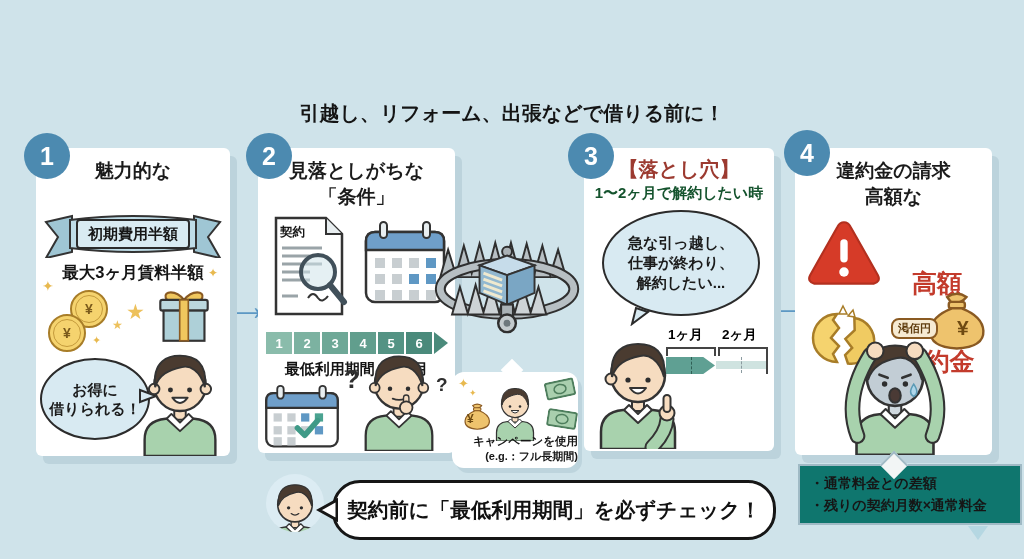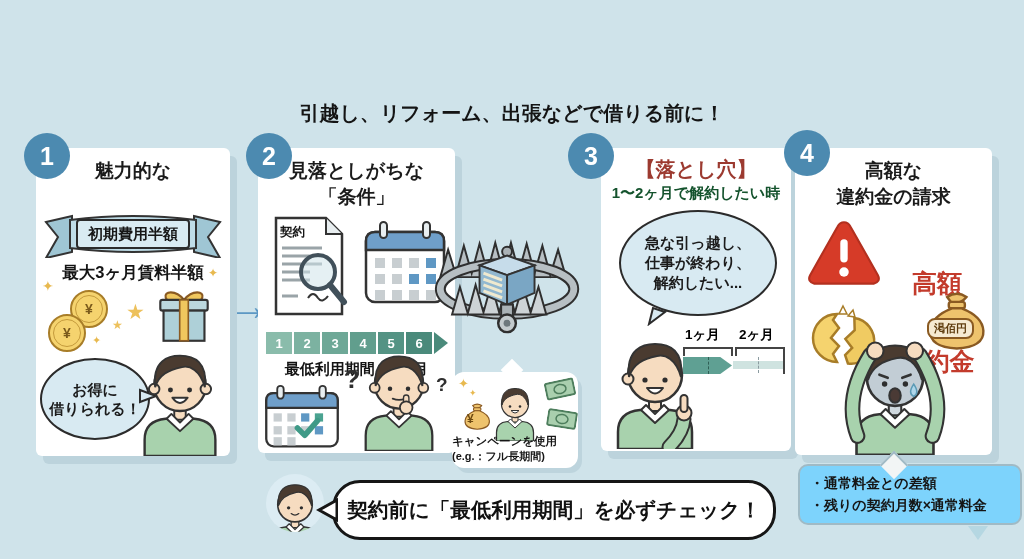--- a/index.html
+++ b/index.html
@@ -34,27 +34,27 @@
   .timeline .cell:nth-child(3){background:#6ea897;}
   .timeline .cell:nth-child(4){background:#619e8d;}
   .timeline .cell:nth-child(5){background:#549384;}
   .timeline .cell:nth-child(6){background:#4a8a7b;}
   .timeline .head{width:0;height:0;border-top:11px solid transparent;border-bottom:11px solid transparent;border-left:14px solid #4a8a7b;}
   .caption{font-size:15px;font-weight:800;color:#141414;text-align:center;}
   .qmark{font-weight:800;color:#2f2f2f;}
   .alert-word{font-size:25px;line-height:30px;font-weight:800;color:#c33b2c;text-align:center;margin-top:48px;}
   .bag-tag{background:#f6ead2;border:2px solid #8a5a22;border-radius:8px;padding:1px 5px;
            font-size:11px;font-weight:800;color:#5f3c0e;white-space:nowrap;}
-  .note-box{left:798px;top:464px;width:200px;background:#7dd3fc;border:2px solid #a0bac5;border-radius:10px;
+  .note-box{left:798px;top:464px;width:200px;background:#0f766e;border:2px solid #a0bac5;border-radius:0;
             padding:7px 10px;font-size:14px;line-height:1.55;font-weight:800;color:#161616;}
   .note-pointer{left:84px;top:-11px;width:18px;height:18px;background:#f2f5f5;border-left:2px solid #a0bac5;
             border-top:2px solid #a0bac5;transform:rotate(45deg);}
   .callout{left:452px;top:372px;width:126px;height:96px;background:#fff;border-radius:12px;box-shadow:4px 5px 0 #bdd4dd;}
   .callout-pointer{left:52px;top:-10px;width:16px;height:16px;background:#fff;transform:rotate(45deg);}
-  .callout-text{left:0;top:62px;width:100%;text-align:left;font-weight:800;color:#161616;}
+  .callout-text{left:0;top:62px;width:100%;text-align:right;font-weight:800;color:#161616;}
   .footer-bubble{left:332px;top:480px;width:438px;height:54px;background:#fff;border:3px solid #161616;border-radius:28px;
             display:flex;align-items:center;justify-content:center;font-size:20.5px;font-weight:800;color:#111;}
   .avatar{left:266px;top:474px;width:58px;height:58px;border-radius:50%;background:#dcecf3;overflow:hidden;}
   .person{display:block;}
   .bracket{height:7px;border:2px solid #444;border-bottom:none;}
   .deco-tri{left:968px;top:526px;width:0;height:0;border-left:10px solid transparent;border-right:10px solid transparent;border-top:14px solid #b5d7e2;}
 </style>
 </head>
 <body>
 
@@ -260,21 +260,21 @@
     <svg class="abs" style="right:1px;top:38px;transform:rotate(9deg);" width="30" height="18" viewBox="0 0 30 18">
       <rect x="1" y="1" width="28" height="16" rx="2" fill="#a9cfae" stroke="#4e7e5d" stroke-width="2"></rect>
       <ellipse cx="15" cy="9" rx="6" ry="4.5" fill="none" stroke="#4e7e5d" stroke-width="1.5"></ellipse>
     </svg>
     <div class="abs callout-text">
       <div style="font-size:11.5px;">キャンペーンを使用</div>
       <div style="font-size:11px;">(e.g.：フル長期間)</div>
     </div>
   </div>
 
-  <div class="abs panel" style="left:601px;width:190px;height:303px;">
+  <div class="abs panel" style="left:584px;width:190px;height:303px;">
     <div class="abs" style="left:0;top:8px;width:100%;text-align:center;font-size:20px;font-weight:800;color:#9c3a30;">【落とし穴】</div>
     <div class="abs" style="left:0;top:36px;width:100%;text-align:center;font-size:15px;font-weight:800;color:#14532d;">1〜2ヶ月で解約したい時</div>
     <div class="abs bubble" style="left:18px;top:62px;width:154px;height:102px;font-size:15px;line-height:1.35;">
       <div>急な引っ越し、</div>
       <div>仕事が終わり、</div>
       <div>解約したい...</div>
     </div>
     <svg class="abs" style="left:44px;top:158px;" width="22" height="20">
         <polygon points="4,18 8,2 20,6" fill="#d8eaf2" stroke="#2b2b2b" stroke-width="2"></polygon>
       </svg>
@@ -305,22 +305,22 @@
       <path d="M42 53 Q50 64 58 53 Z" fill="#fff" stroke="#333" stroke-width="2" stroke-linejoin="round"></path>
       <path d="M64 112 Q78 98 79 84" stroke="#333" stroke-width="15" fill="none" stroke-linecap="round"></path>
       <path d="M64 112 Q78 98 79 84" stroke="#a8d2ad" stroke-width="11" fill="none" stroke-linecap="round"></path>
       <circle cx="79" cy="78" r="7.5" fill="#f6dcc0" stroke="#333" stroke-width="2"></circle>
       <rect x="75.5" y="60" width="7" height="17" rx="3.5" fill="#f6dcc0" stroke="#333" stroke-width="2"></rect>
     </svg>
   </div>
 
   <div class="abs panel" style="left:795px;width:197px;height:307px;">
     <div class="abs step-title">
+      <div>違約金の請求</div>
       <div>高額な</div>
-      <div>違約金の請求</div>
     </div>
 
     <svg class="abs" style="left:10px;top:70px;" width="78" height="72" viewBox="0 0 72 68">
       <path d="M36 4 Q40 4 42 8 L68 54 Q71 60 64 62 L8 62 Q1 60 4 54 L30 8 Q32 4 36 4 Z" fill="#d63b28" stroke="#b3301f" stroke-width="2"></path>
       <rect x="32.5" y="20" width="7" height="22" rx="3.5" fill="#fff"></rect>
       <circle cx="36" cy="51" r="4.5" fill="#fff"></circle>
     </svg>
     <div class="abs" style="left:92px;top:72px;width:100px;">
       <div class="alert-word">高額</div>
       <div class="alert-word">違約金</div>
@@ -333,21 +333,21 @@
       <polygon points="50,8 52,15 45,14" fill="#fff" stroke="#a87d28" stroke-width="1.5"></polygon>
     </svg>
 
     <div class="abs" style="left:96px;top:142px;width:98px;height:86px;">
       <svg class="abs" style="left:24px;top:0;" width="74" height="64" viewBox="0 0 92 78">
         <path d="M40 8 Q52 0 64 8 Q58 16 46 16 Z" fill="#eec36d" stroke="#8a5a22" stroke-width="3"></path>
         <rect x="42" y="14" width="20" height="8" rx="3" fill="#eec36d" stroke="#8a5a22" stroke-width="3"></rect>
         <path d="M46 22 Q20 32 19 50 Q18 70 52 72 Q86 70 85 50 Q84 32 58 22 Z" fill="#eec36d" stroke="#8a5a22" stroke-width="3"></path>
       </svg>
       <span class="abs" style="left:66px;top:26px;font-size:21px;font-weight:800;color:#6e4a12;">¥</span>
-      <div class="abs bag-tag" style="left:0;top:28px;margin-left:36px;">渇佰円</div>
+      <div class="abs bag-tag" style="left:0;top:28px;">渇佰円</div>
     </div>
 
     <svg class="abs person" style="left:48px;bottom:0;" width="104" height="119" viewBox="0 0 100 114">
       <path d="M13 114 V97 Q13 77 35 75 L65 75 Q87 77 87 97 V114 Z" fill="#a8d2ad" stroke="#333" stroke-width="2.5"></path>
       <path d="M44 60 h12 v16 h-12 z" fill="#cfd8de" stroke="#333" stroke-width="2"></path>
       <path d="M36 75 L50 88 L64 75 L59 70 L50 79 L41 70 Z" fill="#fff" stroke="#333" stroke-width="2" stroke-linejoin="round"></path>
       <circle cx="50" cy="40" r="27" fill="#c2cdd5" stroke="#333" stroke-width="2.5"></circle>
       <path d="M24 42 C21 14 38 9 50 9 C65 9 79 16 76 42 C71 24 60 19 52 21 C38 24 28 29 24 42 Z" fill="#4a3b30" stroke="#333" stroke-width="2"></path>
       <path d="M14 96 Q0 60 26 18" stroke="#333" stroke-width="15" fill="none" stroke-linecap="round"></path>
       <path d="M14 96 Q0 60 26 18" stroke="#a8d2ad" stroke-width="11" fill="none" stroke-linecap="round"></path>

